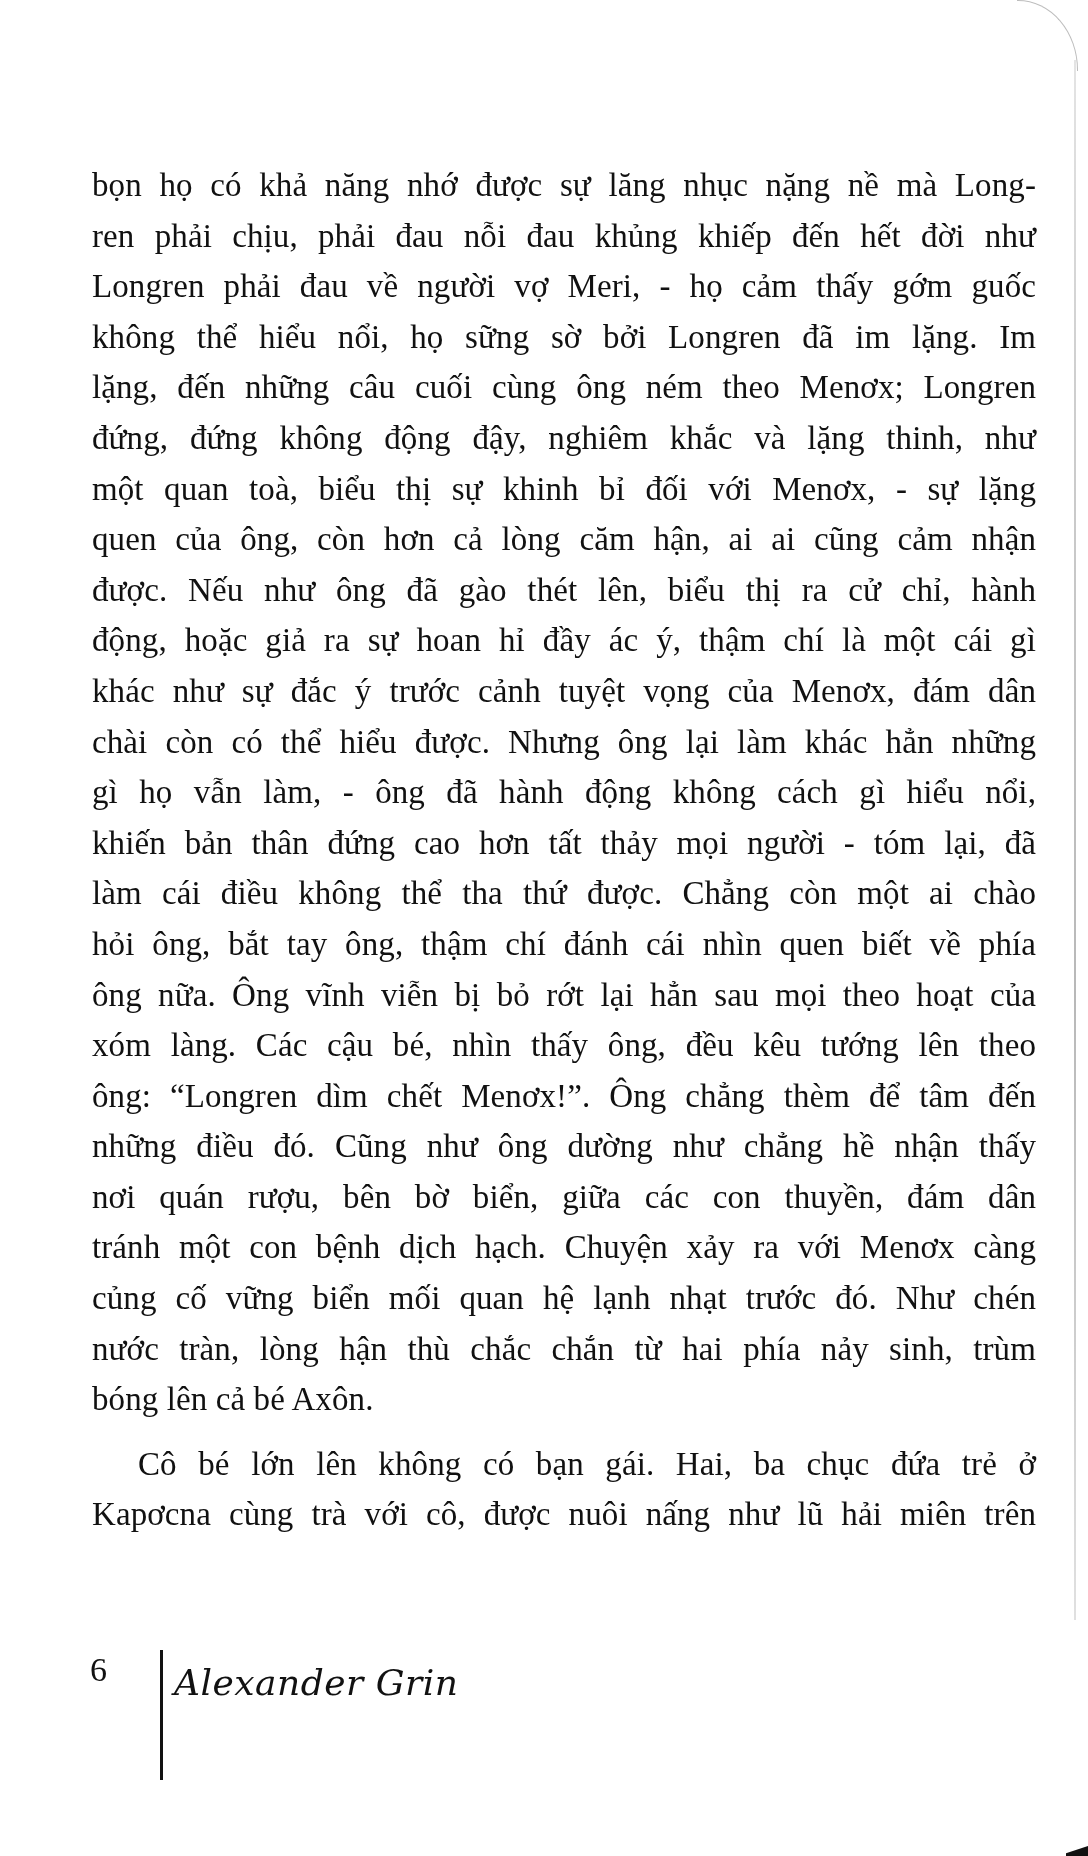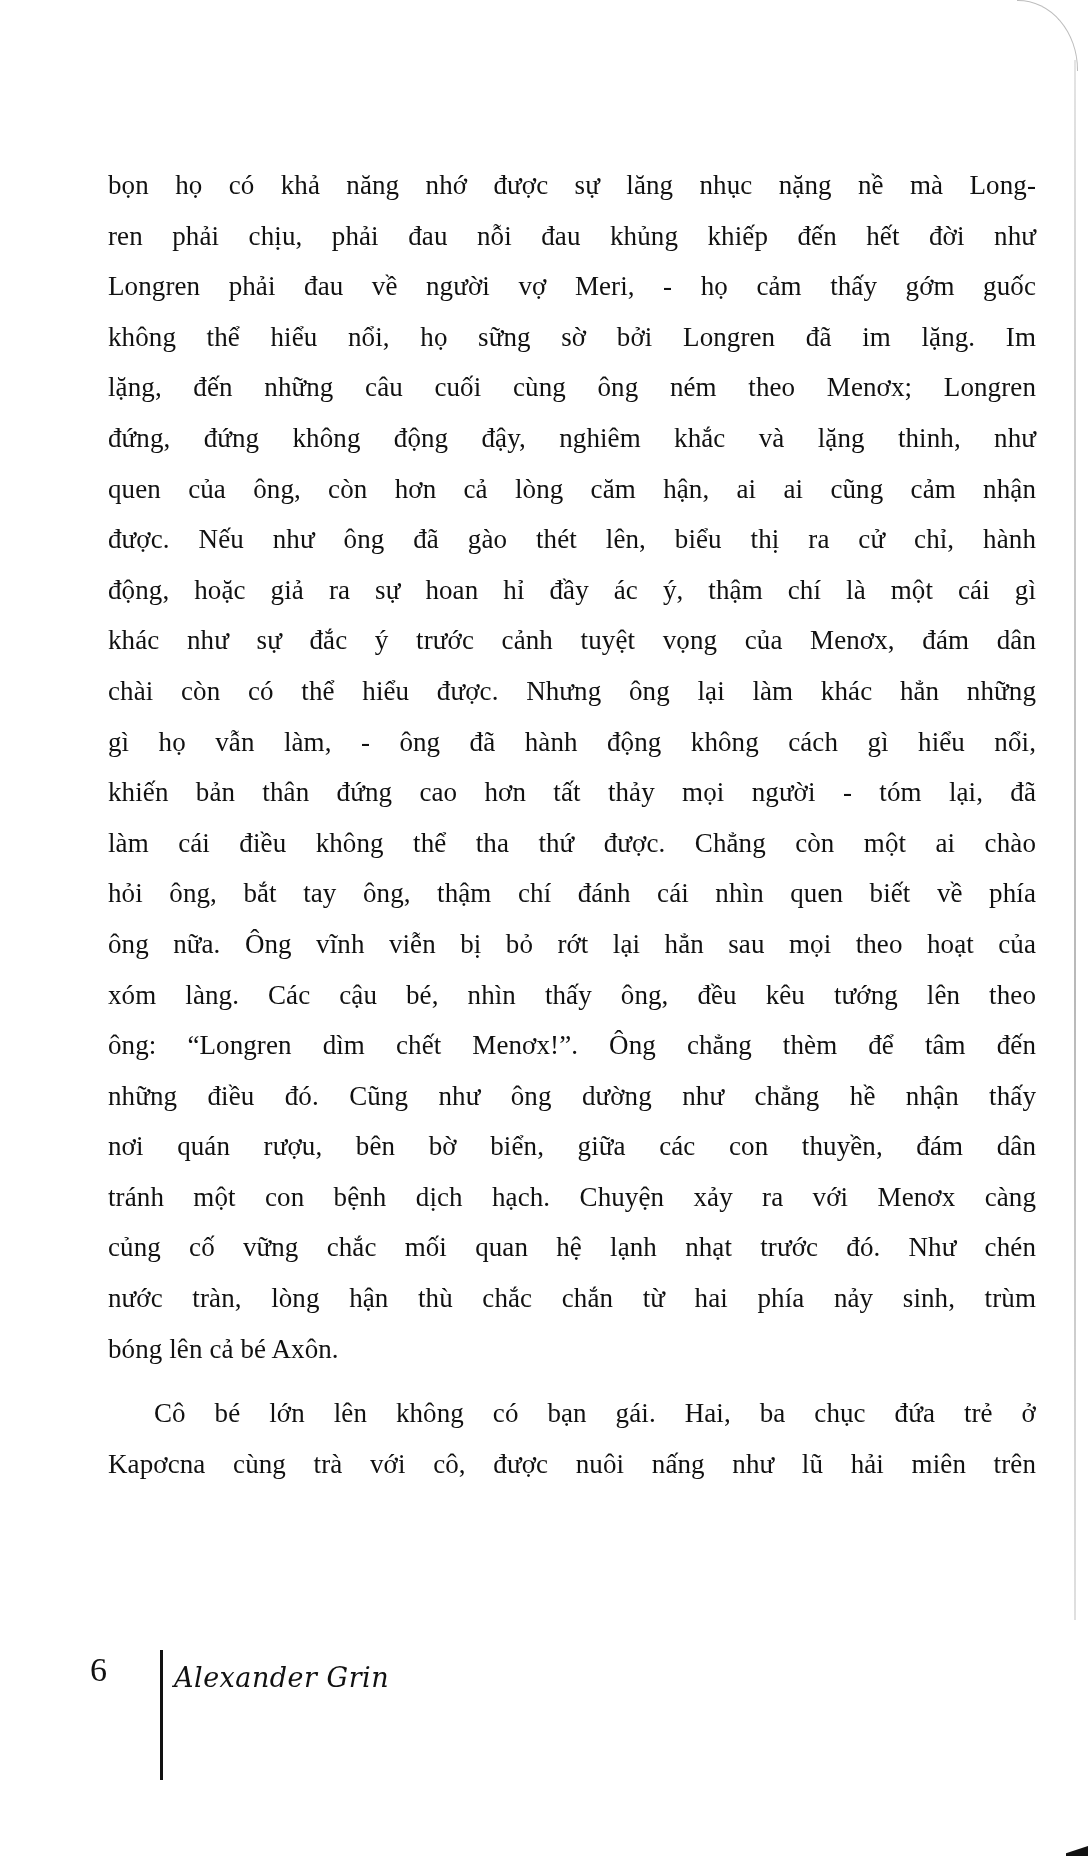--- a/index.html
+++ b/index.html
@@ -54,27 +54,26 @@
     }
     .text-block {
       position: absolute;
       left: 92px;
       top: 160px;
       width: 944px;
     }
     .line {
       display: block;
       height: 50.6px;
-      font-size: 27px;
+      font-size: 33px;
       line-height: 50.6px;
       white-space: nowrap;
       text-align: justify;
       text-align-last: justify;
       letter-spacing: 0.1px;
-      margin-left: 16px;
     }
     .line.last {
       text-align-last: left;
     }
     .para-gap {
       height: 14px;
     }
     .line.indent {
       padding-left: 46px;
     }
@@ -98,21 +97,21 @@
       left: 70px;
       top: 0;
       width: 3px;
       height: 130px;
       background: #111;
     }
     .author {
       position: absolute;
       left: 84px;
       top: 12px;
-      font-size: 27px;
+      font-size: 36px;
       font-style: italic;
       font-family: "DejaVu Serif", "Liberation Serif", serif;
       letter-spacing: 0.5px;
     }
   </style>
 </head>
 <body>
 
 <div class="page">
   <div class="edge-curl"></div>
@@ -120,36 +119,37 @@
   <div class="edge-shadow"></div>
 
   <div class="text-block">
     <div>
       <span class="line">bọn họ có khả năng nhớ được sự lăng nhục nặng nề mà Long-</span>
       <span class="line">ren phải chịu, phải đau nỗi đau khủng khiếp đến hết đời như</span>
       <span class="line">Longren phải đau về người vợ Meri, - họ cảm thấy gớm guốc</span>
       <span class="line">không thể hiểu nổi, họ sững sờ bởi Longren đã im lặng. Im</span>
       <span class="line">lặng, đến những câu cuối cùng ông ném theo Menơx; Longren</span>
       <span class="line">đứng, đứng không động đậy, nghiêm khắc và lặng thinh, như</span>
+      <span class="line">một quan toà, biểu thị sự khinh bỉ đối với Menơx, - sự lặng</span>
       <span class="line">quen của ông, còn hơn cả lòng căm hận, ai ai cũng cảm nhận</span>
       <span class="line">được. Nếu như ông đã gào thét lên, biểu thị ra cử chỉ, hành</span>
       <span class="line">động, hoặc giả ra sự hoan hỉ đầy ác ý, thậm chí là một cái gì</span>
       <span class="line">khác như sự đắc ý trước cảnh tuyệt vọng của Menơx, đám dân</span>
       <span class="line">chài còn có thể hiểu được. Nhưng ông lại làm khác hẳn những</span>
       <span class="line">gì họ vẫn làm, - ông đã hành động không cách gì hiểu nổi,</span>
       <span class="line">khiến bản thân đứng cao hơn tất thảy mọi người - tóm lại, đã</span>
       <span class="line">làm cái điều không thể tha thứ được. Chẳng còn một ai chào</span>
       <span class="line">hỏi ông, bắt tay ông, thậm chí đánh cái nhìn quen biết về phía</span>
       <span class="line">ông nữa. Ông vĩnh viễn bị bỏ rớt lại hẳn sau mọi theo hoạt của</span>
       <span class="line">xóm làng. Các cậu bé, nhìn thấy ông, đều kêu tướng lên theo</span>
       <span class="line">ông: “Longren dìm chết Menơx!”. Ông chẳng thèm để tâm đến</span>
       <span class="line">những điều đó. Cũng như ông dường như chẳng hề nhận thấy</span>
       <span class="line">nơi quán rượu, bên bờ biển, giữa các con thuyền, đám dân</span>
       <span class="line">tránh một con bệnh dịch hạch. Chuyện xảy ra với Menơx càng</span>
-      <span class="line">củng cố vững chắc mối quan hệ lạnh nhạt trước đó. Như chén</span>
+      <span class="line">củng cố vững biển mối quan hệ lạnh nhạt trước đó. Như chén</span>
       <span class="line">nước tràn, lòng hận thù chắc chắn từ hai phía nảy sinh, trùm</span>
       <span class="line last">bóng lên cả bé Axôn.</span>
     </div>
     <div class="para-gap"></div>
     <div>
       <span class="line indent">Cô bé lớn lên không có bạn gái. Hai, ba chục đứa trẻ ở</span>
       <span class="line">Kapơcna cùng trà với cô, được nuôi nấng như lũ hải miên trên</span>
     </div>
   </div>
 

